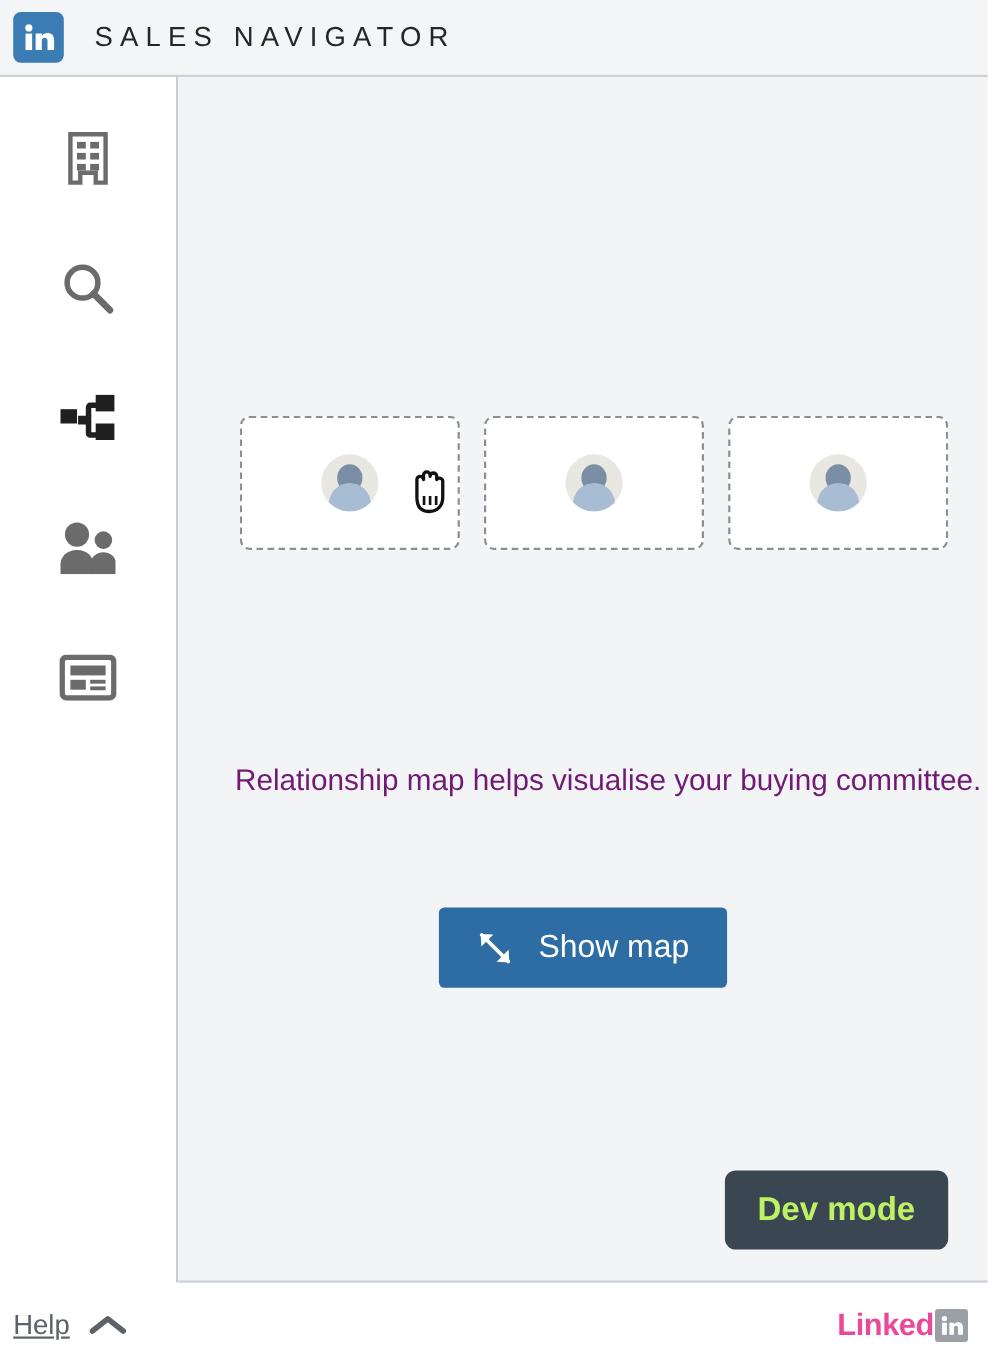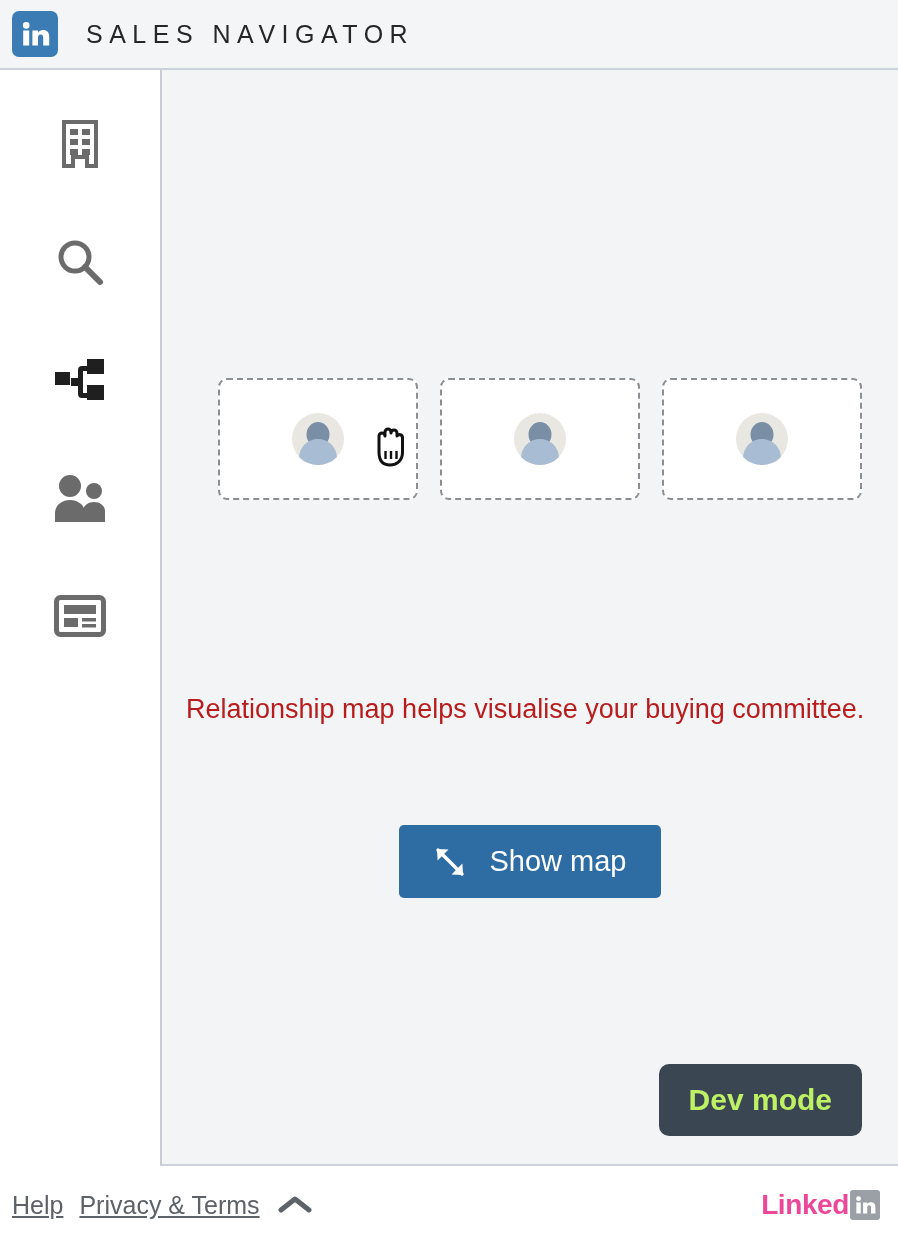--- a/index.html
+++ b/index.html
@@ -120,24 +120,24 @@
   .grab-cursor {
     position: absolute;
     left: 150px; top: 40px;
     width: 42px; height: 48px;
     pointer-events: none;
   }
 
   .msg {
     position: absolute;
     left: 24px; right: 6px; top: 620px;
-    text-align: left;
+    text-align: right;
     font-size: 27px;
     line-height: 1.42;
-    color: #b91c1c;
+    color: #701a75;
   }
 
   .showmap-wrap {
     position: absolute;
     left: 0; right: 0; top: 755px;
     display: flex; justify-content: center;
   }
   .btn-showmap {
     background: #2e6ca4;
     color: #ffffff;
@@ -329,21 +329,20 @@
       <div class="devmode-wrap">
         <button class="btn-devmode">Dev mode</button>
       </div>
 
     </div>
   </div>
 
   <div class="footer">
     <div class="footer-left">
       <span class="f-link">Help</span>
-      <span class="f-link">Privacy &amp; Terms</span>
       <span class="chev">
         <svg width="34" height="20" viewBox="0 0 34 20" aria-hidden="true">
           <polyline points="3,15 17,4 31,15" fill="none" stroke="#5d6268" stroke-width="5" stroke-linecap="round" stroke-linejoin="round"></polyline>
         </svg>
       </span>
     </div>
     <div class="footer-right">
       <span class="li-word">Linked</span>
       <span class="li-box">
         <svg width="22" height="22" viewBox="0 0 30 30" aria-hidden="true">

